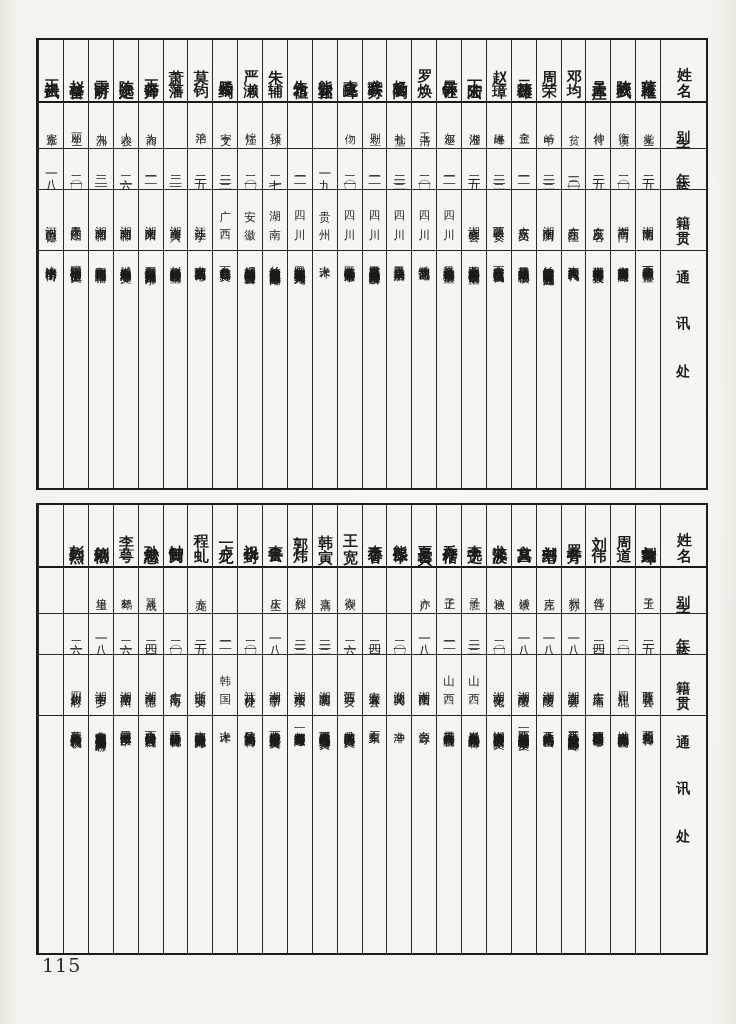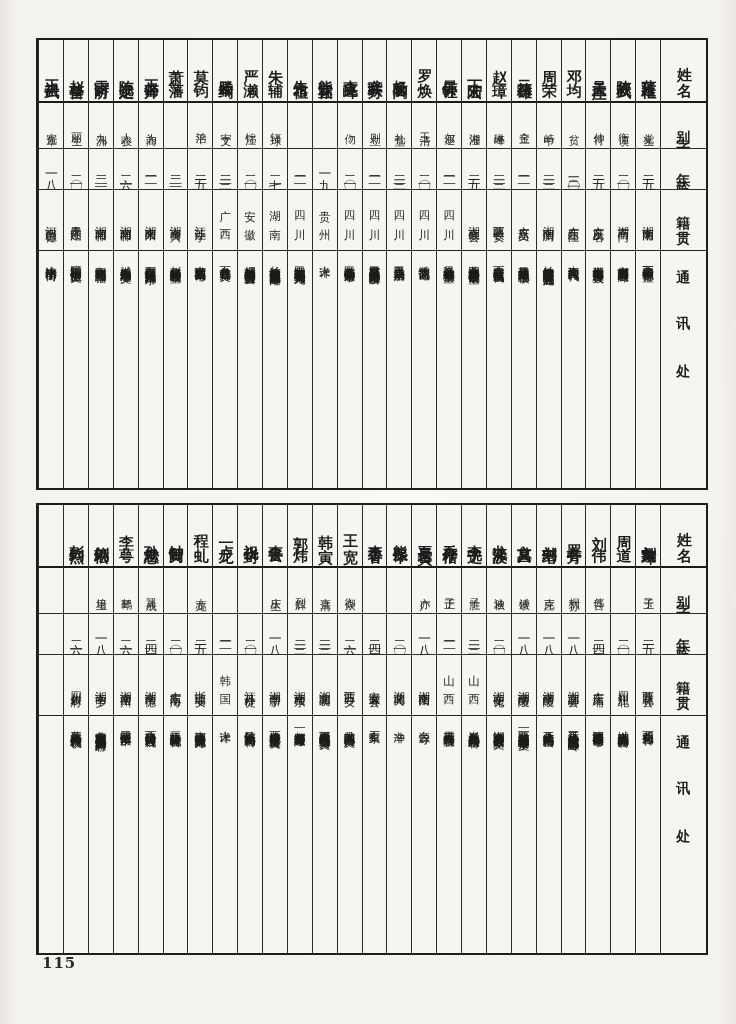--- a/index.html
+++ b/index.html
@@ -58,21 +58,21 @@
   .addr-text     { font-size:11.5px; letter-spacing:0.5px; max-height:100%; }
 
   .h-name   { font-size:15px; font-weight:bold; letter-spacing:16px; }
   .h-small  { font-size:14px; font-weight:bold; letter-spacing:7px; }
   .h-origin { font-size:14px; font-weight:bold; letter-spacing:15px; }
   .h-addr   { font-size:14px; font-weight:bold; letter-spacing:48px; }
 
   .page-number {
     position:absolute; left:42px; top:954px;
     font-family:"DejaVu Serif", serif;
-    font-size:15px; letter-spacing:1px; color:#2a2a2a;font-weight:bold;
+    font-size:19px; letter-spacing:1px; color:#2a2a2a;
   }
 </style>
 </head>
 <body>
 
 <div class="page">
   <div class="rtable" id="t0">
       <div class="col header">
         <div class="cell c-name">
           <span class="vtext h-name">姓名</span>

